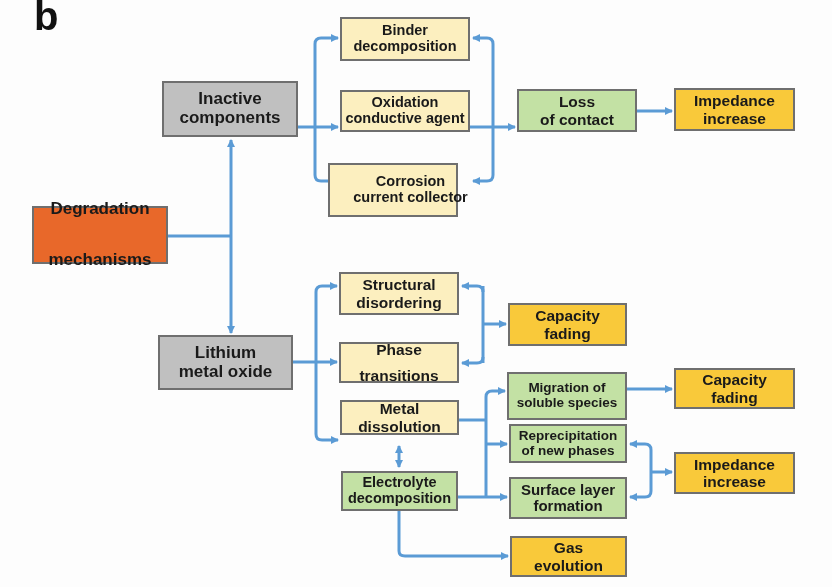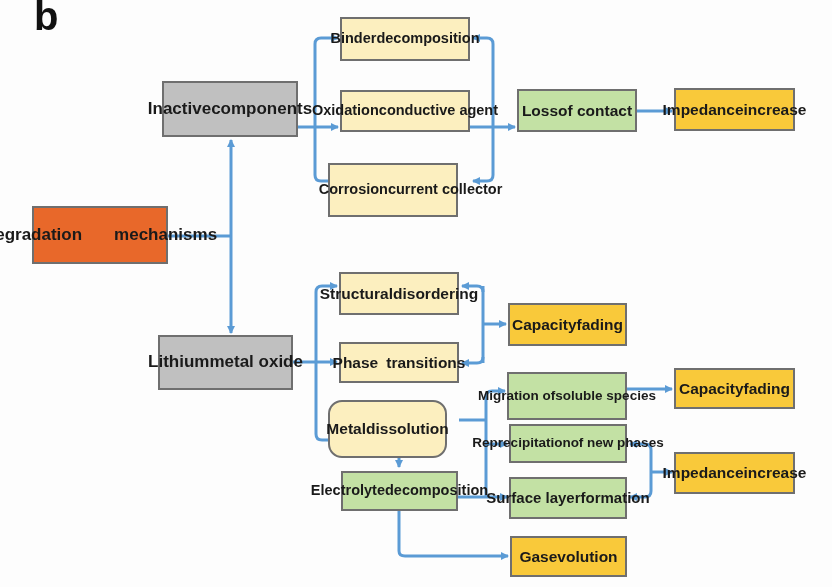--- a/index.html
+++ b/index.html
@@ -1,21 +1,21 @@
 <!DOCTYPE html>
 <html><head>
 <meta charset="utf-8">
 <style>
   html, body { margin:0; padding:0; background:#fdfdfd; }
   body { width:832px; height:587px; position:relative; overflow:hidden;
          font-family:"Liberation Sans", sans-serif; }
   .panel-label { position:absolute; left:34px; top:-6px; font-size:40px; font-weight:bold; color:#111;
                  font-family:"Liberation Sans", sans-serif; }
   .node { position:absolute; box-sizing:border-box; border:2px solid #6f6f6f;
-          display:flex; flex-direction:row; align-items:center; justify-content:center;
+          display:flex; flex-direction:column; align-items:center; justify-content:center;
           text-align:left; font-weight:bold; color:#1a1a1a; line-height:1.1; }
   .node span { display:block; white-space:nowrap; }
   .gray { background:#c0c0c0; font-size:17px; }
   .orange { background:#e8682a; font-size:17px;gap:32px; }
   .cream { background:#fcefbf; font-size:14.5px; }
   .green { background:#c3e1a4; font-size:14.5px; }
   .yellow { background:#f9c93a; font-size:15.5px; }
   svg.wires { position:absolute; left:0; top:0; }
 </style>
 </head>
@@ -123,21 +123,21 @@
 <div class="node cream" style="left:339px;top:342px;width:120px;height:41px;font-size:15.5px;gap:8px;">
   <span>Phase</span>
   <span>transitions</span>
 </div>
 
 <div class="node yellow" style="left:508px;top:303px;width:119px;height:43px;">
   <span>Capacity</span>
   <span>fading</span>
 </div>
 
-<div class="node cream" style="left:328px;top:400px;width:119px;height:58px;font-size:15.5px;border-radius:14px;">
+<div class="node cream" style="left:340px;top:400px;width:119px;height:35px;font-size:15.5px;">
   <span>Metal</span>
   <span>dissolution</span>
 </div>
 
 <div class="node green" style="left:341px;top:471px;width:117px;height:40px;">
   <span>Electrolyte</span>
   <span>decomposition</span>
 </div>
 
 <div class="node green" style="left:507px;top:372px;width:120px;height:48px;font-size:13.5px;">

